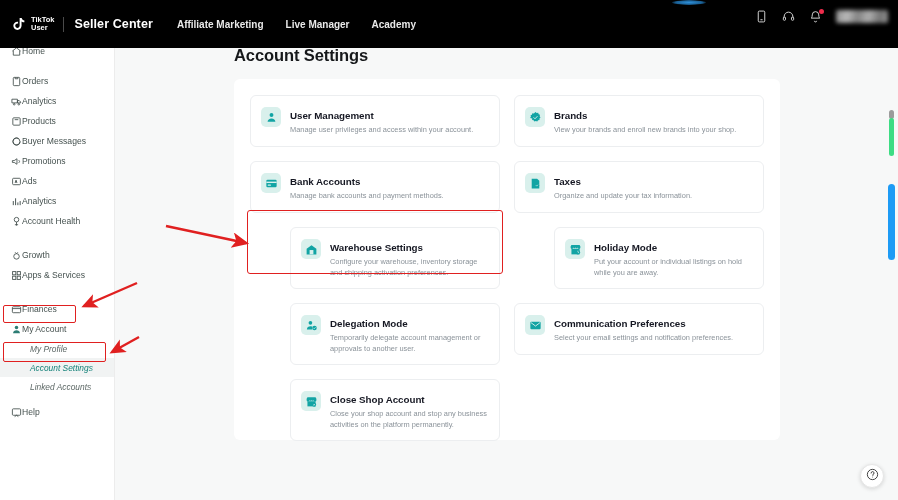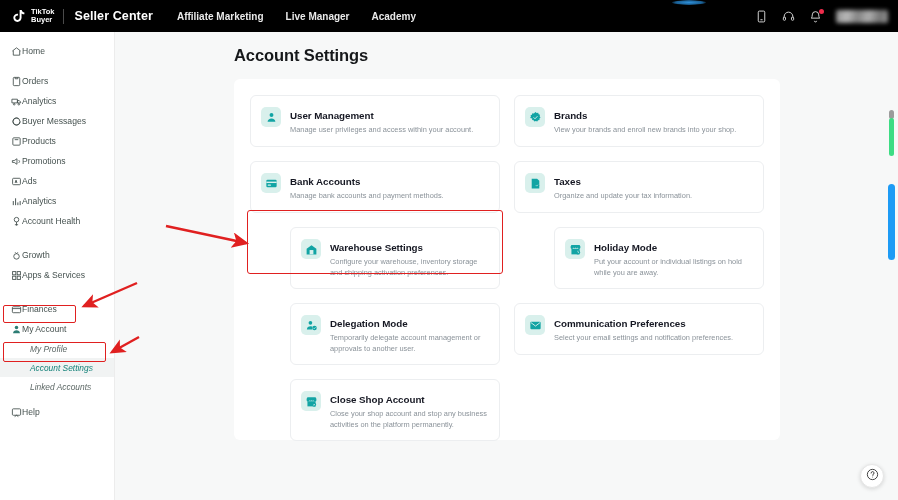--- a/index.html
+++ b/index.html
@@ -5,21 +5,21 @@
   * { box-sizing: border-box; margin: 0; padding: 0; }
   html, body {
     width: 898px; height: 500px;
     font-family: "Liberation Sans", sans-serif;
     background: #ffffff; overflow: hidden;
   }
   .app { position: relative; width: 898px; height: 500px; background:#fff; }
 
   
   .topbar {
-    position: absolute; top:0; left:0; width:898px; height:32px;
+    position: absolute; top:0; left:0; width:898px; height:48px;
     background:#000; display:flex; align-items:center; padding-left:10px;
     z-index: 30;
   }
   .logo-wrap { display:flex; align-items:center; gap:4px; }
   .tt-note { width:17px; height:18px; }
   .logo-text { color:#fff; font-size:7.5px; font-weight:bold; line-height:1.05; }
   .divider-v { width:1px; height:15px; background:#4a4a4a; margin:0 10px 0 9px; }
   .seller-center { color:#fff; font-size:12.5px; font-weight:bold; letter-spacing:0.1px; }
   .navlinks { display:flex; align-items:center; gap:22px; margin-left:24px; }
   .navlink { color:#e9e9e9; font-size:10px; font-weight:bold; cursor:pointer; }
@@ -121,21 +121,21 @@
     <div class="top-accent"></div>
 
     <div class="logo-wrap">
       <span class="tt-note">
         <svg viewBox="0 0 24 24" width="17" height="18">
           <path d="M16.5 3.5c.5 1.9 1.9 3.3 3.8 3.6v2.6c-1.5 0-2.9-.5-4-1.3v6.1c0 3.2-2.6 5.8-5.8 5.8S4.7 17.7 4.7 14.5 7.3 8.7 10.5 8.7c.3 0 .6 0 .9.1v2.7c-.3-.1-.6-.2-.9-.2-1.7 0-3.1 1.4-3.1 3.1s1.4 3.1 3.1 3.1 3.1-1.4 3.1-3.1V3.5h2.9z" fill="#fff"></path>
         </svg>
       </span>
       <span class="logo-text">
         <span>TikTok</span><br>
-        <span>Buyer</span>
+        <span>User</span>
       </span>
     </div>
 
     <span class="divider-v"></span>
     <span class="seller-center">Seller Center</span>
 
     <div class="navlinks">
       <span class="navlink">Affiliate Marketing</span>
       <span class="navlink">Live Manager</span>
       <span class="navlink">Academy</span>
@@ -198,35 +198,35 @@
             <circle cx="7" cy="18" r="1.7"></circle>
             <circle cx="17" cy="18" r="1.7"></circle>
           </svg>
       </span>
       <span>Analytics</span>
     </div>
 
     <div class="navitem">
       <span class="ic">
         <svg viewBox="0 0 24 24" width="11" height="11" fill="none" stroke="#45514f" stroke-width="1.9">
+            <rect x="4" y="4" width="16" height="16" rx="2"></rect>
+            <path d="M8 8h8"></path>
+          </svg>
+      </span>
+      <span>Products</span>
+    </div>
+
+    <div class="navitem">
+      <span class="ic">
+        <svg viewBox="0 0 24 24" width="11" height="11" fill="none" stroke="#45514f" stroke-width="1.9">
             <path d="M20 12a8 8 0 1 1-3.2-6.4"></path>
             <circle cx="12" cy="12" r="7.5"></circle>
           </svg>
       </span>
       <span>Buyer Messages</span>
-    </div>
-
-    <div class="navitem">
-      <span class="ic">
-        <svg viewBox="0 0 24 24" width="11" height="11" fill="none" stroke="#45514f" stroke-width="1.9">
-            <rect x="4" y="4" width="16" height="16" rx="2"></rect>
-            <path d="M8 8h8"></path>
-          </svg>
-      </span>
-      <span>Products</span>
     </div>
 
     <div class="navitem">
       <span class="ic">
         <svg viewBox="0 0 24 24" width="11" height="11" fill="none" stroke="#45514f" stroke-width="1.9">
             <path d="M3 10v4h4l6 4V6l-6 4H3z"></path>
             <path d="M17 9a4 4 0 0 1 0 6"></path>
           </svg>
       </span>
       <span>Promotions</span>

